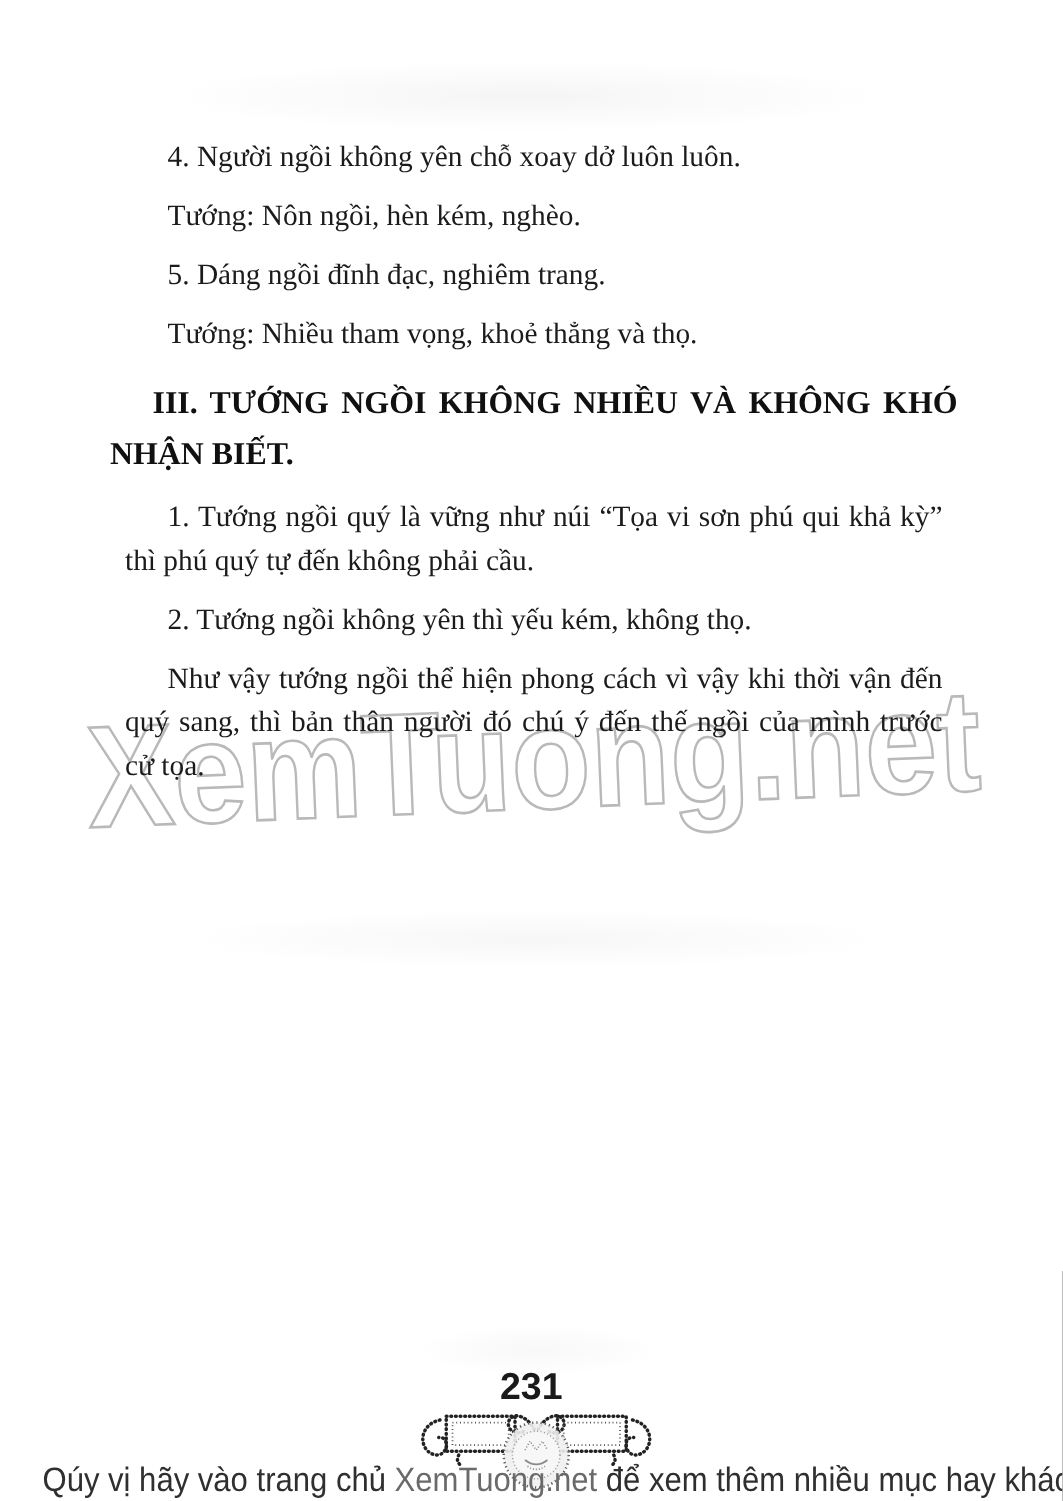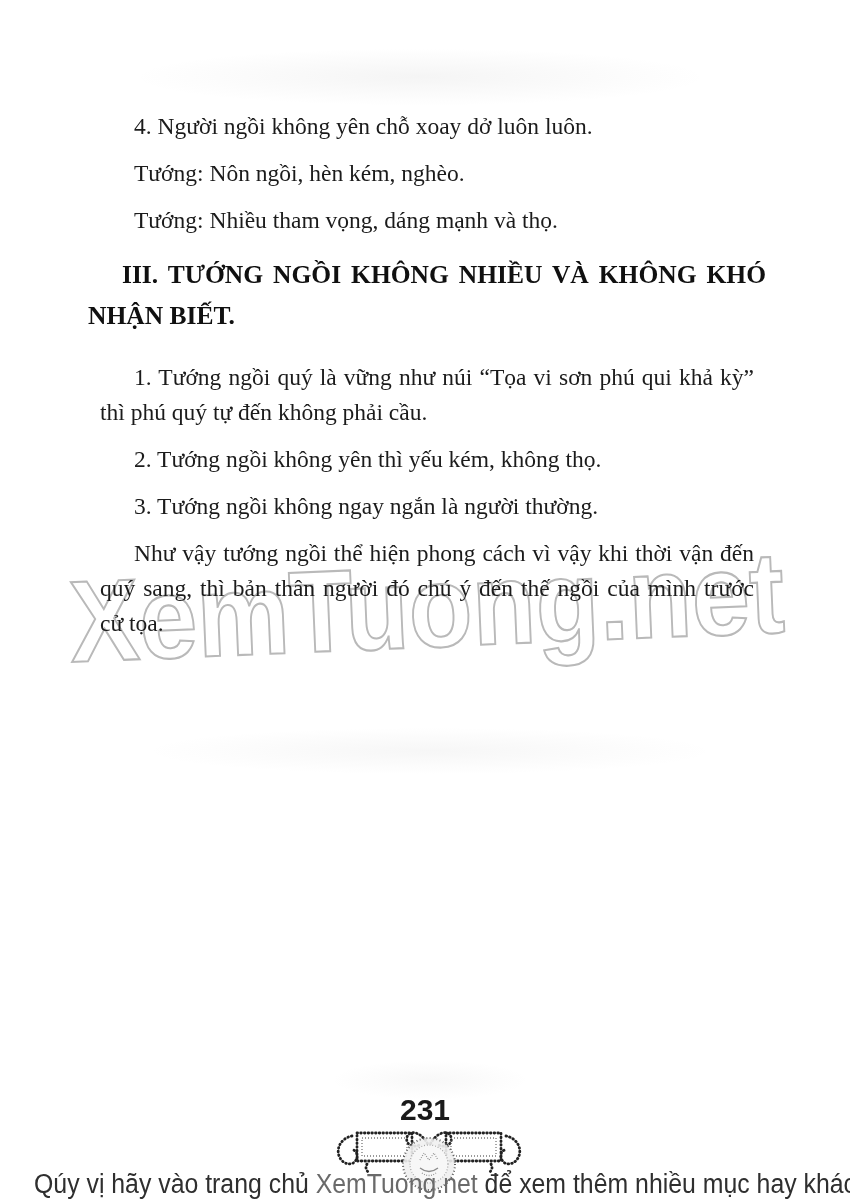--- a/index.html
+++ b/index.html
@@ -38,21 +38,21 @@
     position:absolute;
     left:88px;top:97px;width:678px;
     z-index:2;
     color:#1b1b1b;
     font-size:23.5px;
     line-height:35px;
     text-align:justify;
   }
   .body-text p{margin:12px;text-indent:34px;}
   .body-text h2{
-    margin:16px 0 24px 0;
+    margin:16px 0 14px 0;
     font-size:25.5px;
     line-height:41px;
     font-weight:bold;
     color:#101010;
     text-indent:34px;
     text-align:justify;
   }
 
   .page-number{
     position:absolute;
@@ -94,27 +94,27 @@
   <div class="smudge s2"></div>
   <div class="smudge s3"></div>
 
   <svg class="watermark" width="745" height="150" viewBox="0 0 745 150">
     <text x="372" y="112" text-anchor="middle" font-size="116" textLength="715" lengthAdjust="spacingAndGlyphs" fill="#ffffff" fill-opacity="0.45" stroke="#b9b9b9" stroke-width="2.1">XemTuong.net</text>
   </svg>
 
   <div class="body-text">
     <p>4. Người ngồi không yên chỗ xoay dở luôn luôn.</p>
     <p>Tướng: Nôn ngồi, hèn kém, nghèo.</p>
-    <p>Tướng: Nhiều tham vọng, dáng mạnh và thọ.</p>
+    <p>5. Dáng ngồi đĩnh đạc, nghiêm trang.</p>
+    <p>Tướng: Nhiều tham vọng, khoẻ thẳng và thọ.</p>
 
     <h2>III. TƯỚNG NGỒI KHÔNG NHIỀU VÀ KHÔNG KHÓ NHẬN BIẾT.</h2>
 
     <p>1. Tướng ngồi quý là vững như núi “Tọa vi sơn phú qui khả kỳ” thì phú quý tự đến không phải cầu.</p>
     <p>2. Tướng ngồi không yên thì yếu kém, không thọ.</p>
-    <p>3. Tướng ngồi không ngay ngắn là người thường.</p>
     <p>Như vậy tướng ngồi thể hiện phong cách vì vậy khi thời vận đến quý sang, thì bản thân người đó chú ý đến thế ngồi của mình trước cử tọa.</p>
   </div>
 
   <div class="page-number">231</div>
 
   <svg class="ornament" width="190" height="72" viewBox="0 0 190 72">
 
     <g fill="none" stroke="#222222" stroke-width="2.8" stroke-dasharray="0.6 3.1" stroke-linecap="round">
       <path d="M18,16 C7,18 1,29 6,38 C10,45 19,46 22,40 C25,35 22,29 17,30"></path>
       <path d="M172,16 C183,18 189,29 184,38 C180,45 171,46 168,40 C165,35 168,29 173,30"></path>

